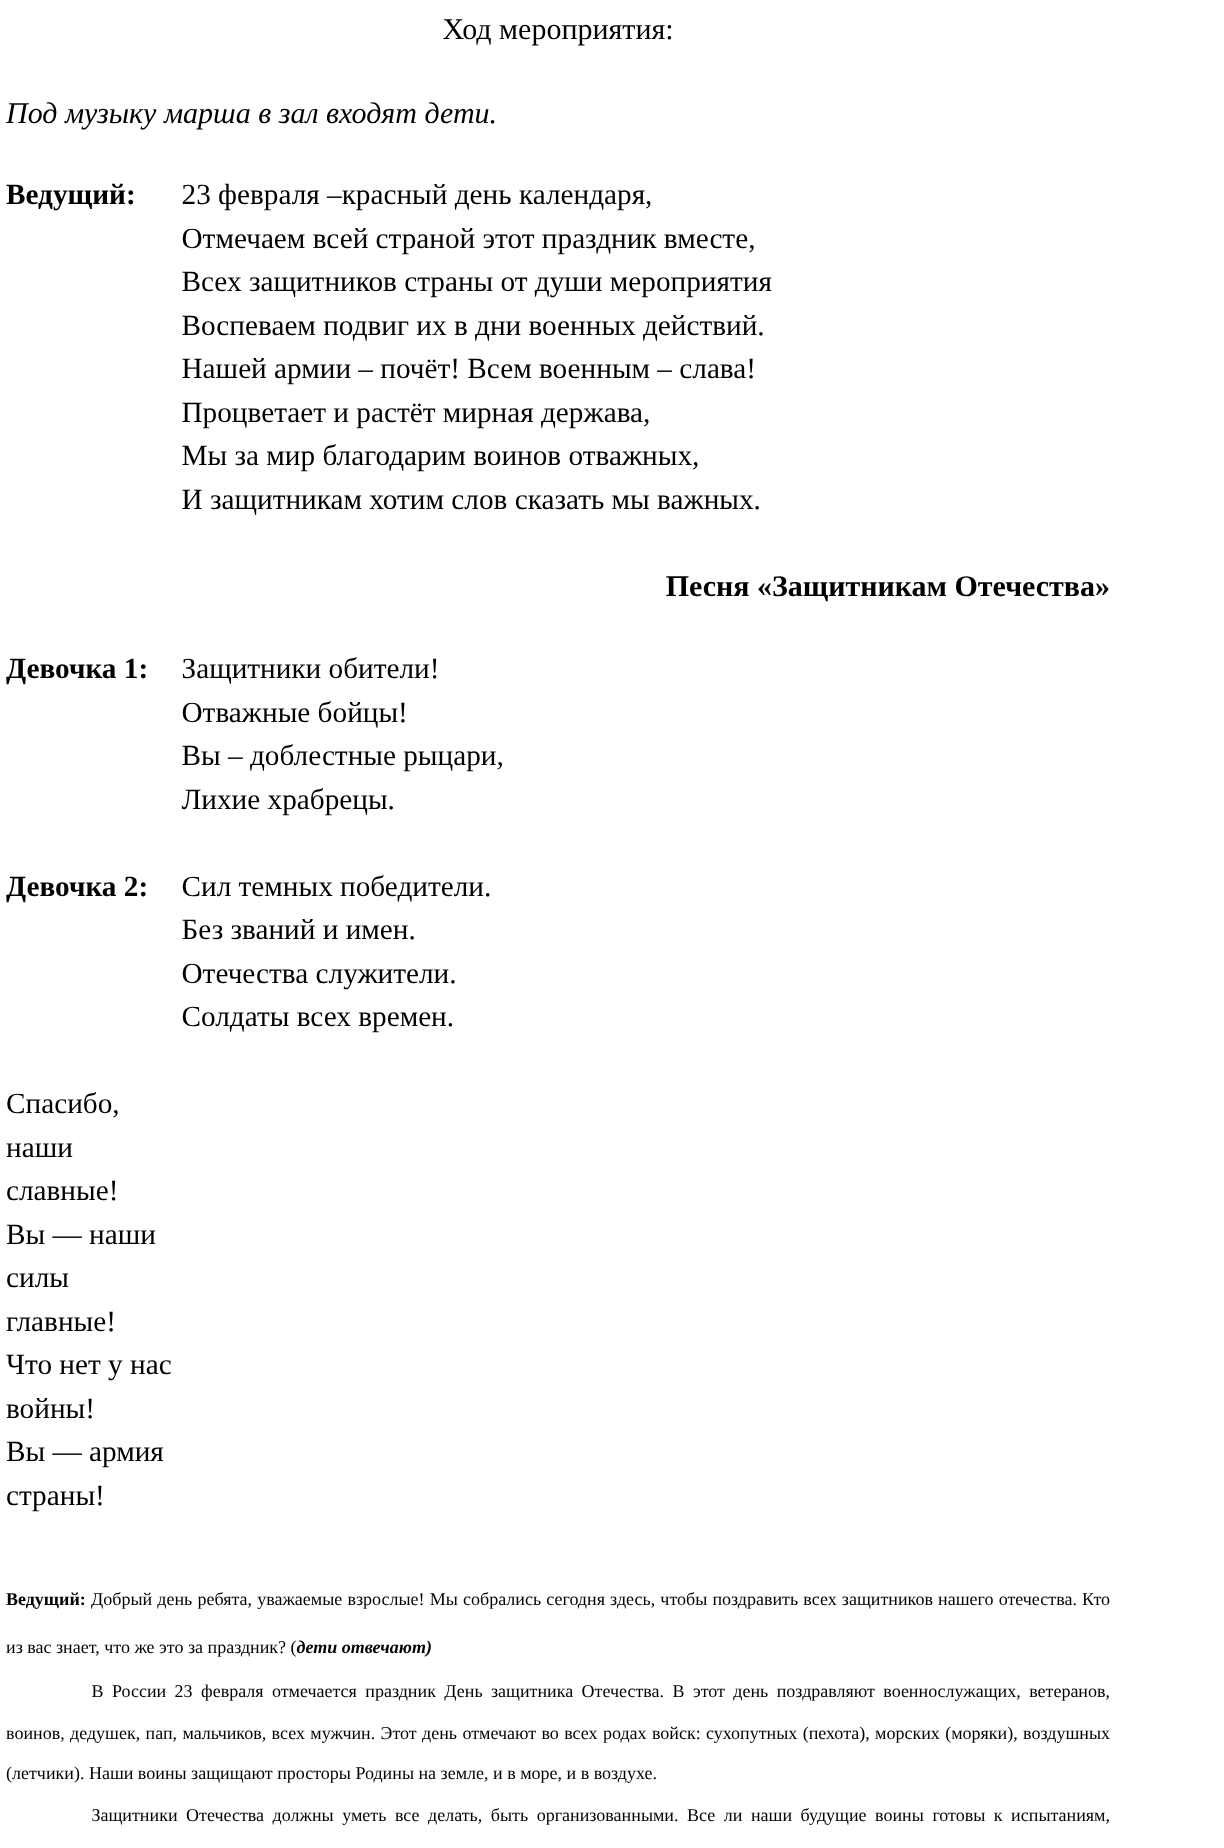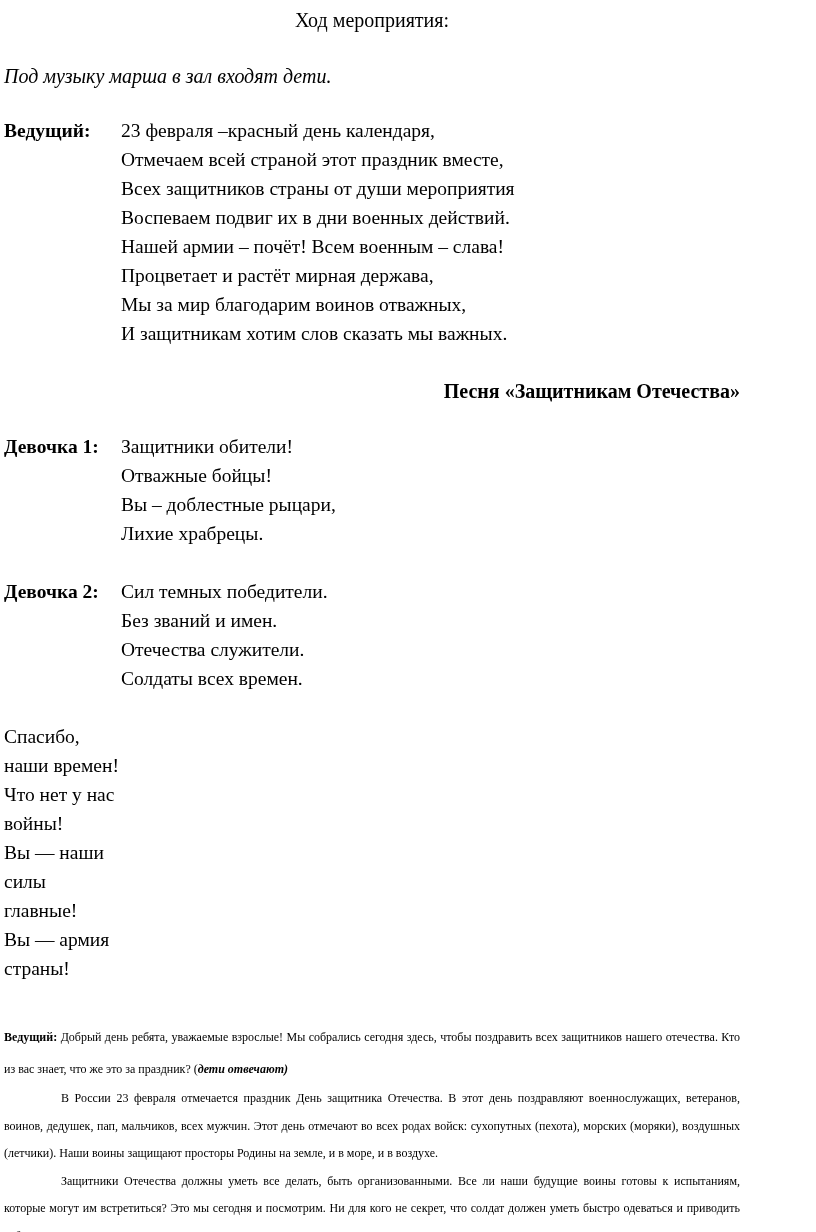--- a/index.html
+++ b/index.html
@@ -112,23 +112,23 @@
     <div class="verse-lines">
       <div class="verse-line">Сил темных победители.</div>
       <div class="verse-line">Без званий и имен.</div>
       <div class="verse-line">Отечества служители.</div>
       <div class="verse-line">Солдаты всех времен.</div>
     </div>
   </div>
 
   <div class="verse-block">
     <div class="verse-lines">
-      <div class="verse-line">Спасибо, наши времен!</div>
+      <div class="verse-line">Спасибо, наши славные!</div>
+      <div class="verse-line">Вы — наши силы главные!</div>
       <div class="verse-line">Что нет у нас войны!</div>
-      <div class="verse-line">Вы — наши силы главные!</div>
       <div class="verse-line">Вы — армия страны!</div>
     </div>
   </div>
 
   <section class="closing">
     <p class="host-par"><span class="inline-speaker">Ведущий:</span>
       <span>Добрый день ребята, уважаемые взрослые! Мы собрались сегодня здесь, чтобы поздравить всех защитников нашего отечества. Кто из вас знает, что же это за праздник? (</span><span class="aside">дети отвечают)</span></p>
     <p class="indent">В России 23 февраля отмечается праздник День защитника Отечества. В этот день поздравляют военнослужащих, ветеранов, воинов, дедушек, пап, мальчиков, всех мужчин. Этот день отмечают во всех родах войск: сухопутных (пехота), морских (моряки), воздушных (летчики). Наши воины защищают просторы Родины на земле, и в море, и в воздухе.</p>
     <p class="indent">Защитники Отечества должны уметь все делать, быть организованными. Все ли наши будущие воины готовы к испытаниям, которые могут им встретиться? Это мы сегодня и посмотрим. Ни для кого не секрет, что солдат должен уметь быстро одеваться и приводить себя в порядок.</p>
   </section>

